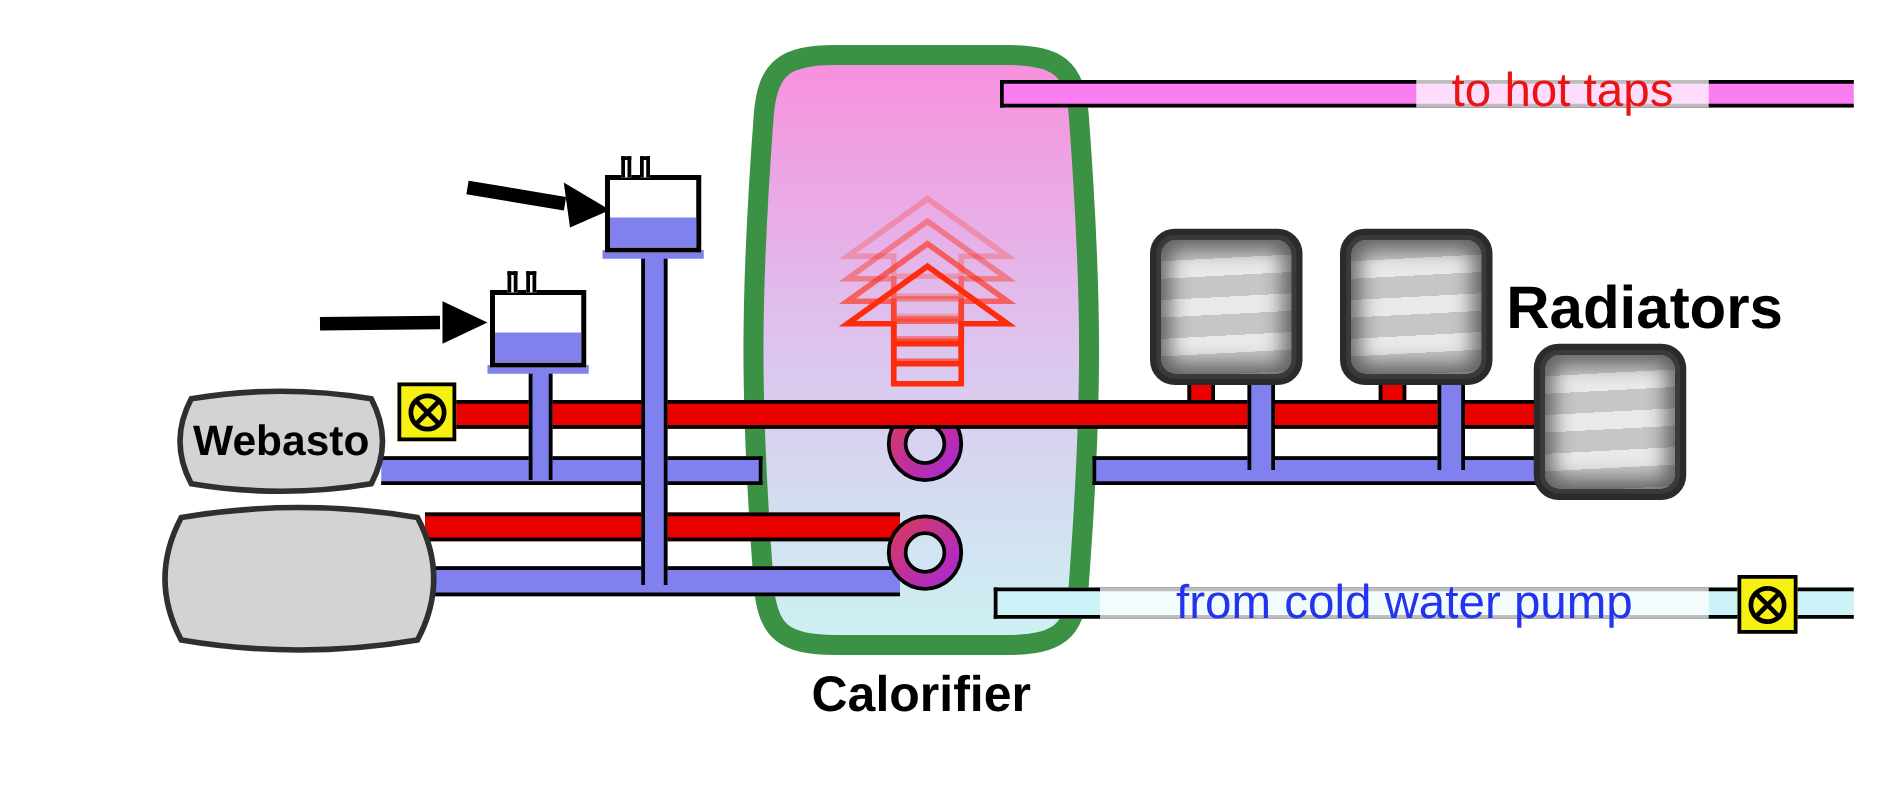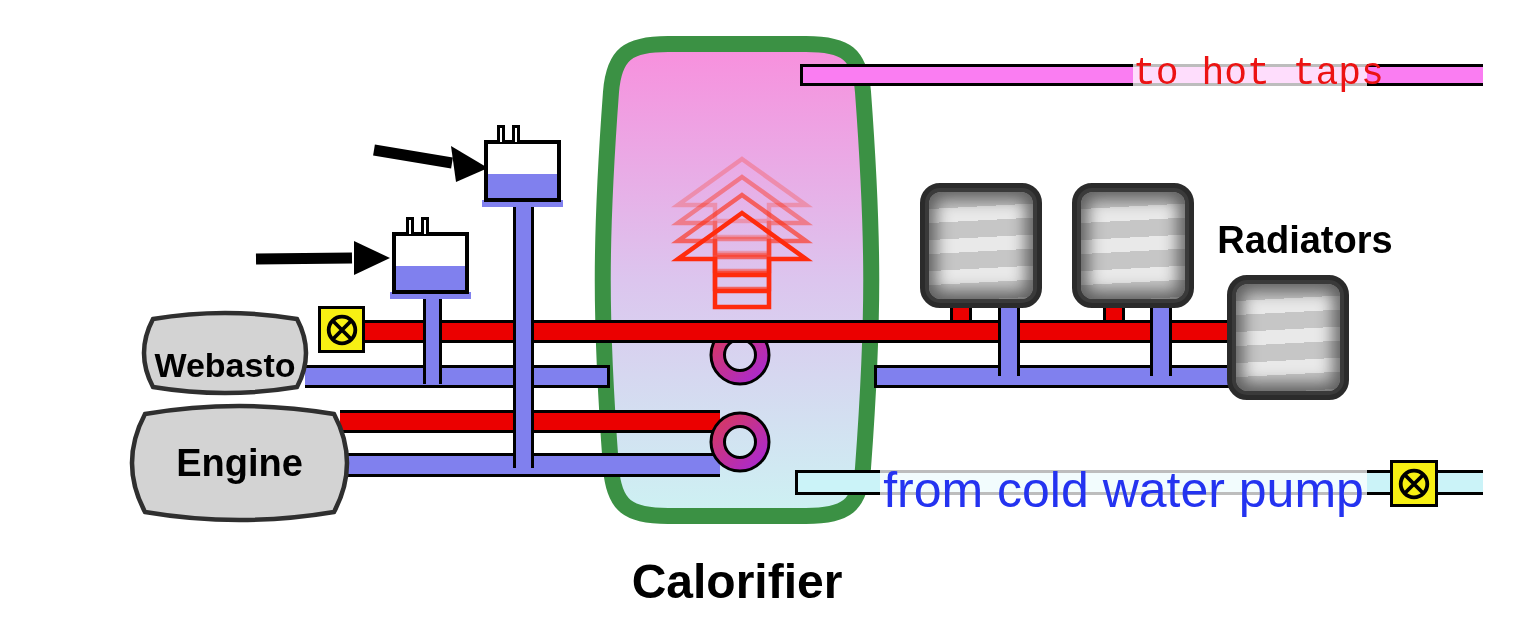--- a/index.html
+++ b/index.html
@@ -173,19 +173,18 @@
     <g>
       <line x1="256" y1="259" x2="352" y2="258" stroke="#000" stroke-width="11"></line>
       <polygon points="390,258 354,241 354,275" fill="#000"></polygon>
     </g>
   </svg>
 
   <div class="lbl lbl-anno" style="left:90px;top:96px;width:277px;text-align:right;">
   </div>
   <div class="lbl lbl-anno" style="left:43px;top:220px;width:205px;text-align:center;">
   </div>
-  <div class="lbl" style="left:133px;top:334px;width:184px;text-align:center;font-size:34px;margin-top:12px;">Webasto</div>
-  <div class="lbl" style="left:117px;top:442px;width:245px;text-align:center;font-size:38px;">Engine</div>
-  <div class="lbl" style="left:587px;top:554px;width:300px;text-align:center;font-size:48px;">Calorifier</div>
-  <div class="lbl" style="left:1205px;top:219px;width:200px;text-align:center;font-size:38px;">Radiators</div>
-  <div class="pipe-lbl" style="left:1133px;top:52px;width:234px;font-size:38px;color:#EC1313;font-family:Liberation Mono, monospace;">to hot taps</div>
-  <div class="pipe-lbl" style="left:880px;top:461px;width:487px;font-size:50px;color:#2433F0;">from cold water pump</div>
+  <div class="lbl" style="left:133px;top:334px;width:184px;text-align:center;font-size:34px;">Webasto</div>
+  <div class="lbl" style="left:587px;top:534px;width:300px;text-align:center;font-size:40px;">Calorifier</div>
+  <div class="lbl" style="left:1205px;top:219px;width:200px;text-align:center;font-size:48px;">Radiators</div>
+  <div class="pipe-lbl" style="left:1133px;top:52px;width:234px;font-size:38px;color:#EC1313;">to hot taps</div>
+  <div class="pipe-lbl" style="left:880px;top:461px;width:487px;font-size:38px;color:#2433F0;">from cold water pump</div>
 </div>
 
 </body></html>

